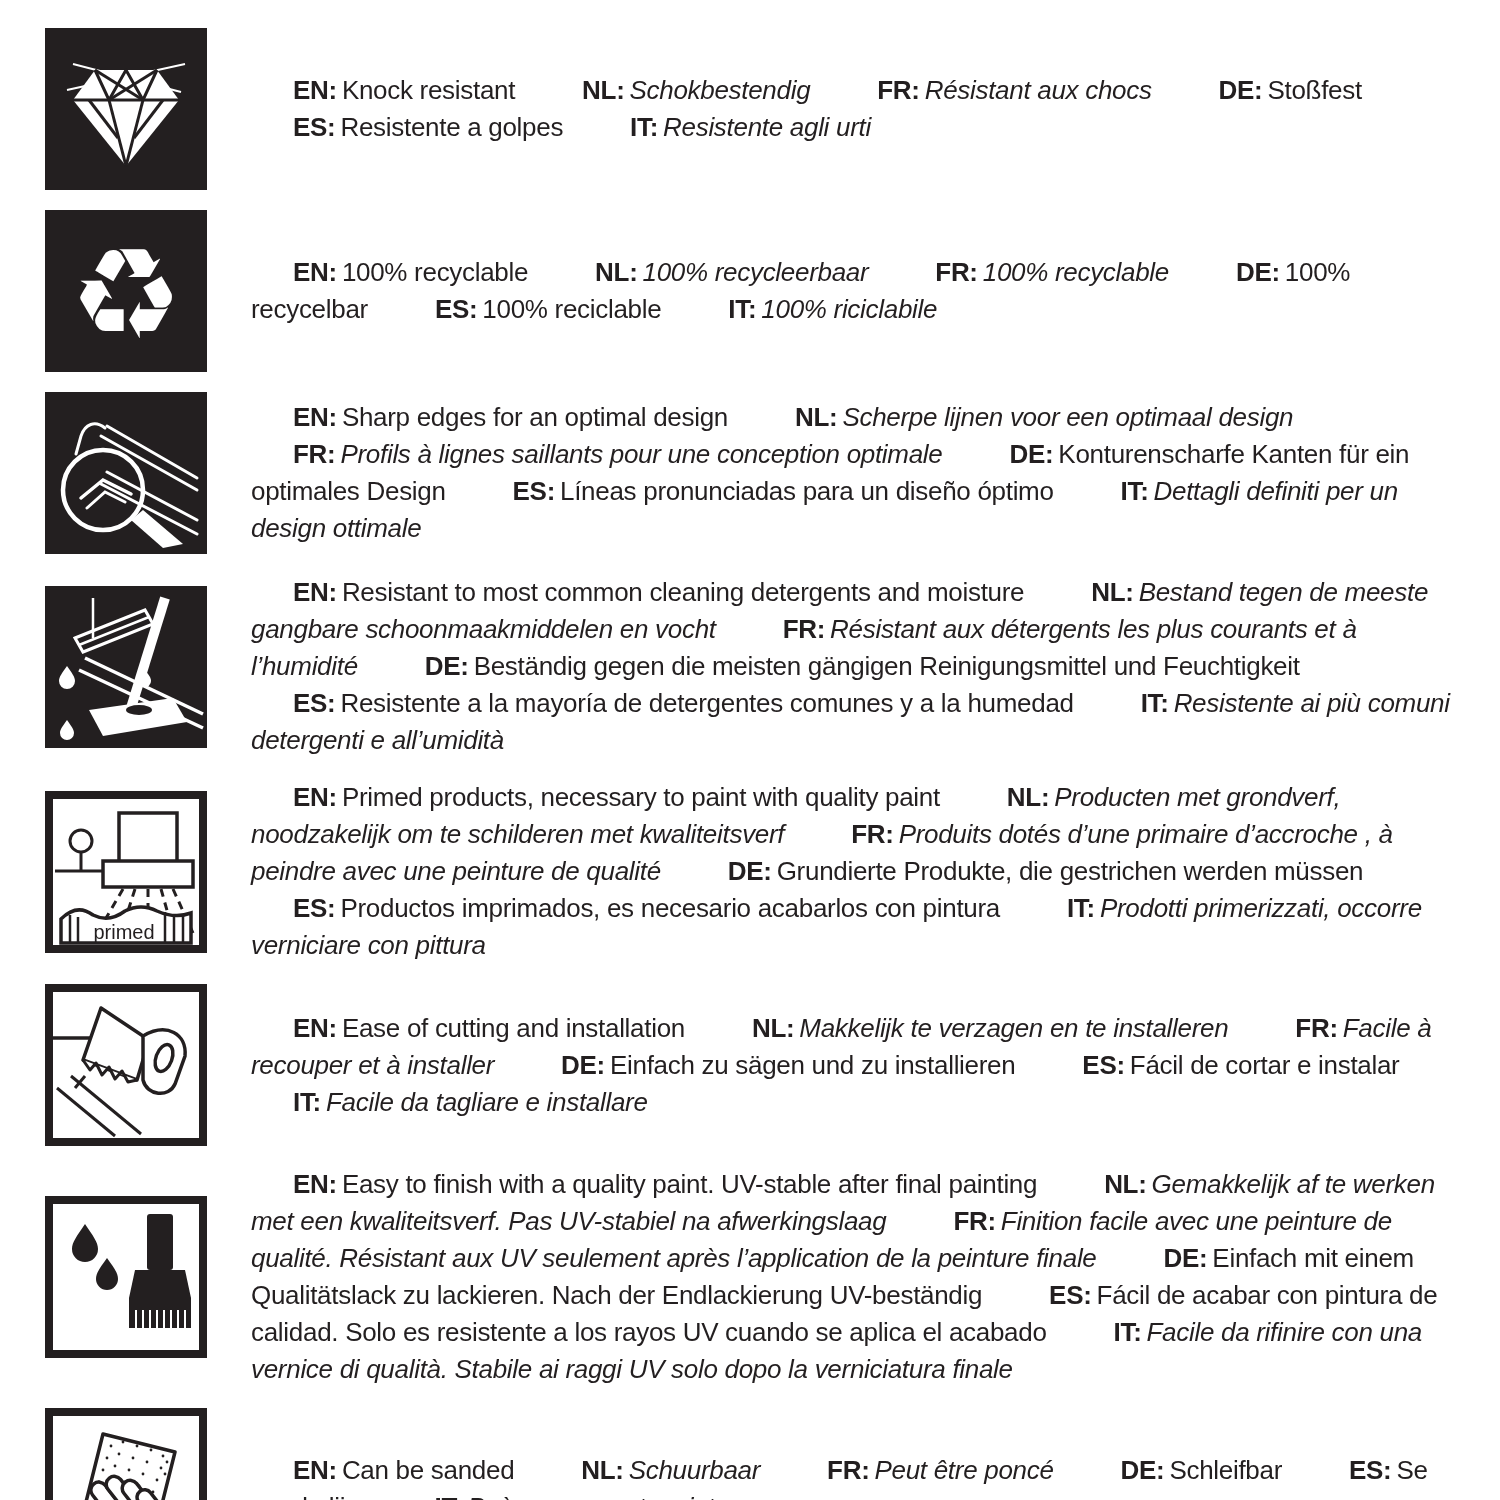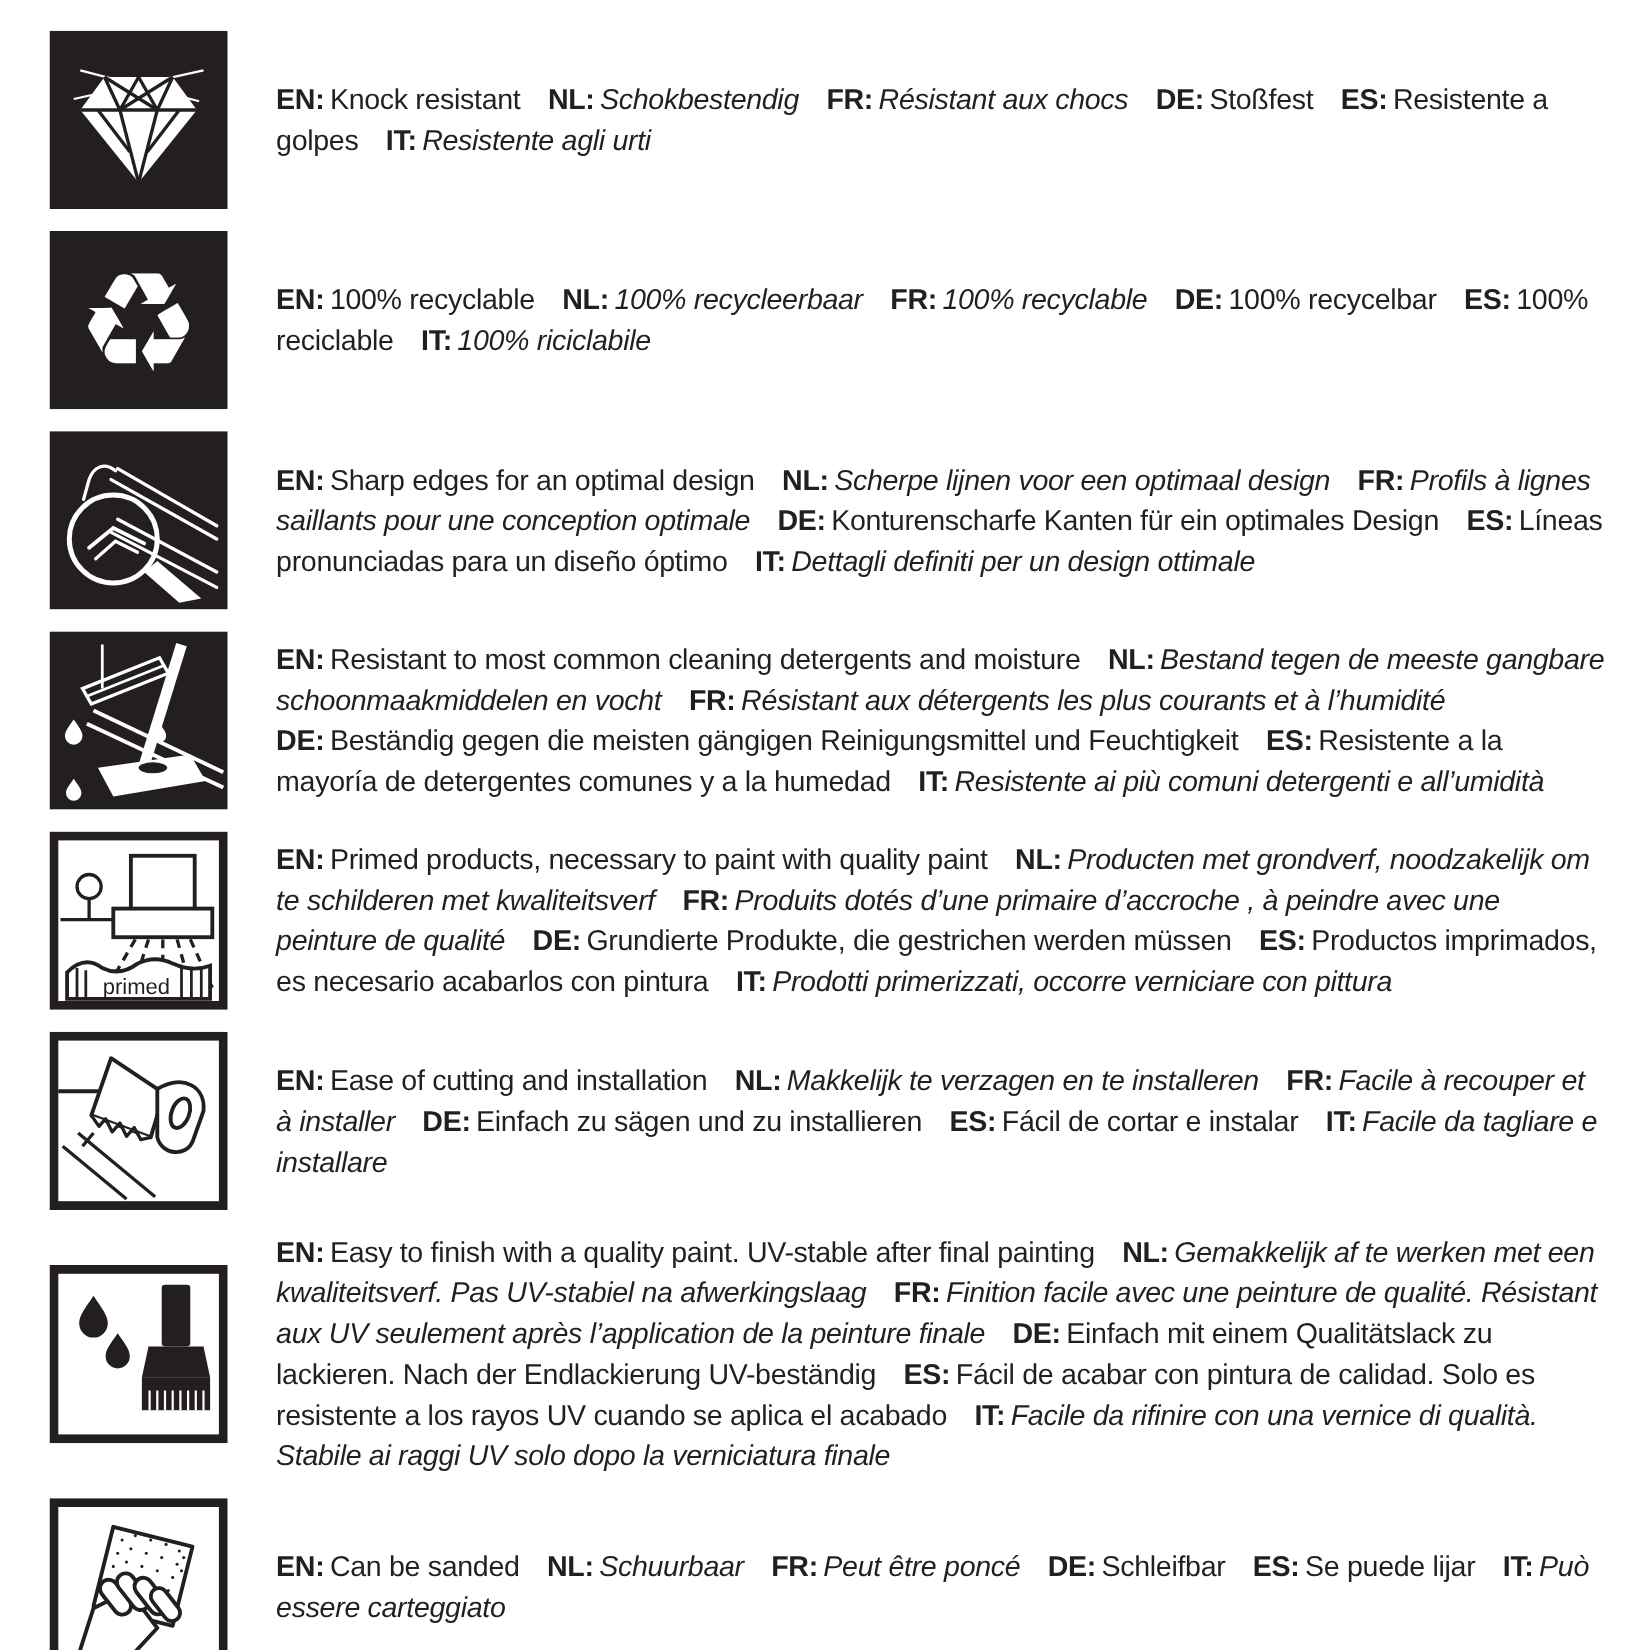--- a/index.html
+++ b/index.html
@@ -11,21 +11,21 @@
   }
   .feature-list{width:100%;}
   .row{display:flex;align-items:center;margin-bottom:20px;}
   .icon-box{width:162px;height:162px;flex:0 0 162px;margin-right:44px;}
   .icon-box svg{width:100%;height:100%;display:block;}
   .row-text{
     flex:1;
     font-size:26px;line-height:37px;letter-spacing:-0.3px;
     color:#231f20;
   }
-  .entry{display:inline;margin-right:18px;}
+  .entry{display:inline;margin-right:18px;margin-left:42px;}
   .entry.it{font-style:italic;}
   .lang{font-weight:bold;font-style:normal;padding-right:5px;}
 </style>
 </head>
 <body>
 
 <div class="feature-list">
   <div class="row">
     <div class="icon-box">
         <svg viewBox="0 0 162 162" xmlns="http://www.w3.org/2000/svg">

